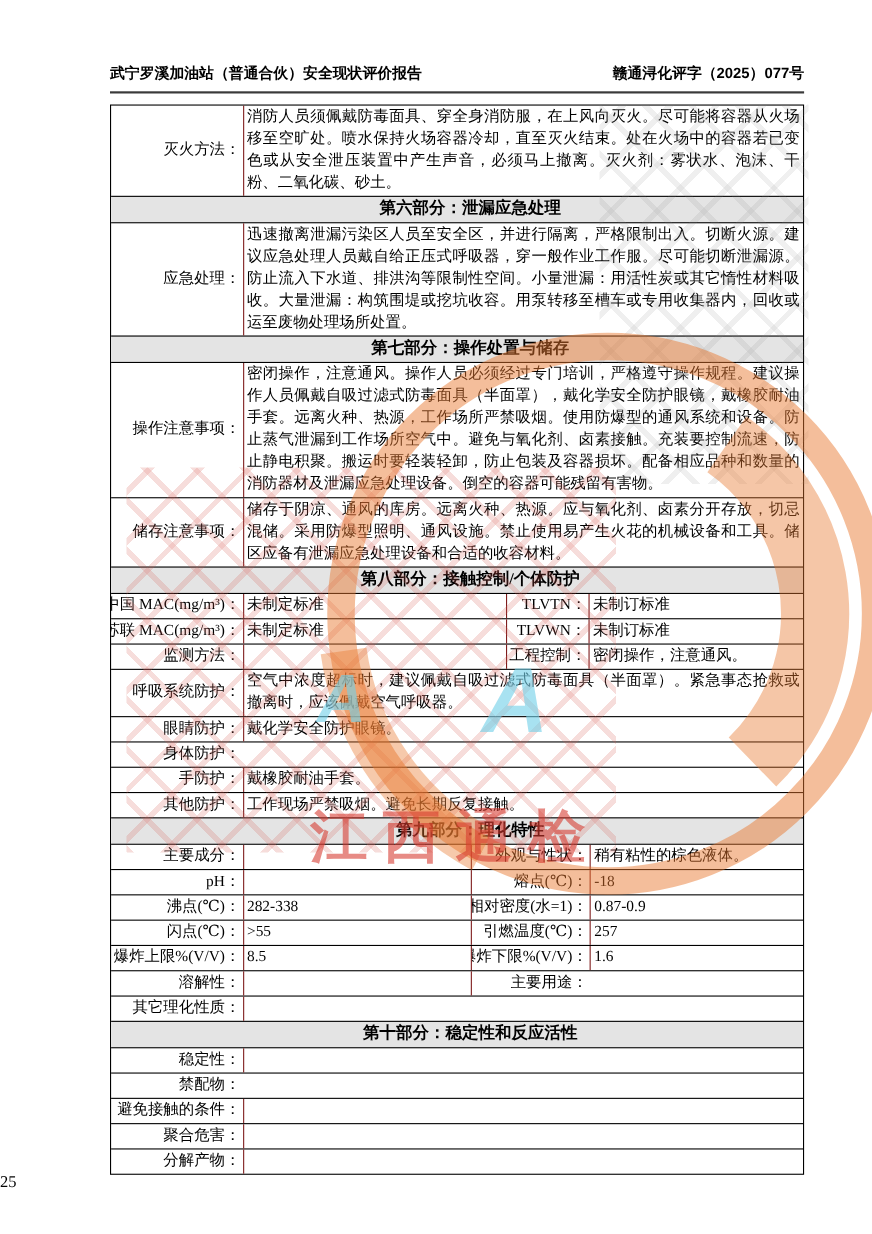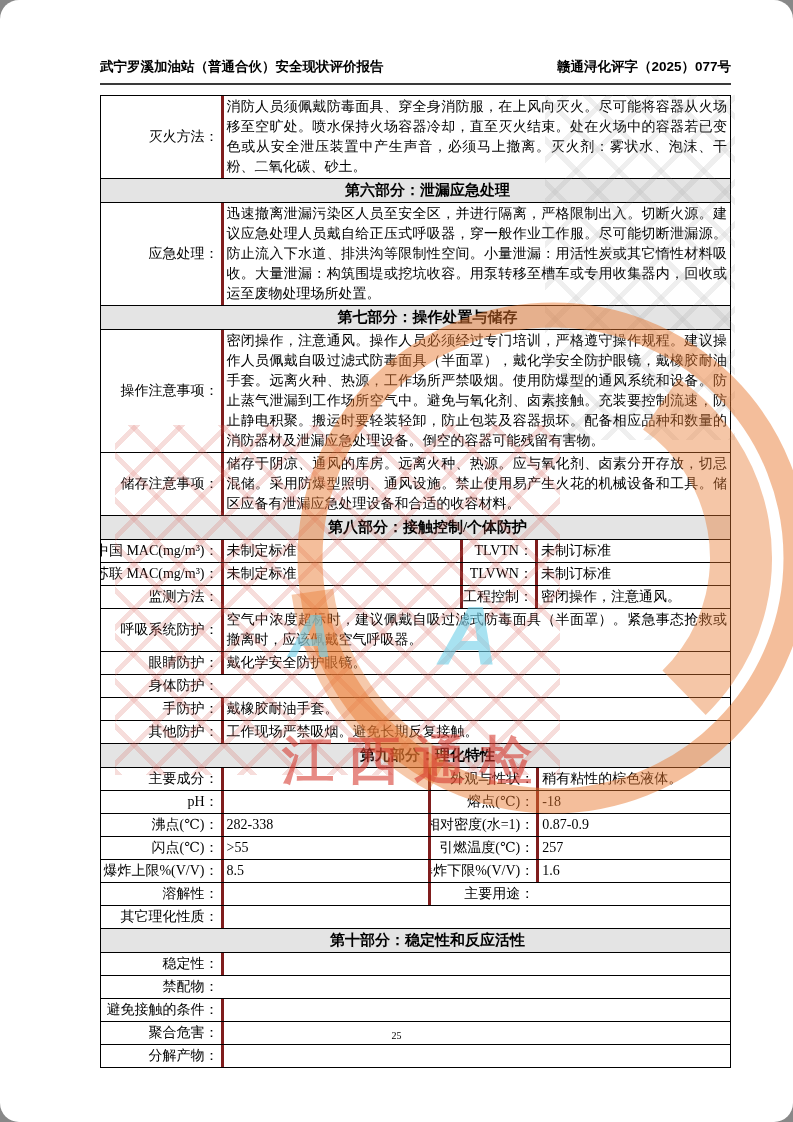--- a/index.html
+++ b/index.html
@@ -4,21 +4,20 @@
 <style>
   html,body{margin:0;padding:0;background:#888;}
   #page{
     position:relative;
     width:793px;height:1122px;
     background:#ffffff;
     margin:0 auto;
     overflow:hidden;
     font-family:"Liberation Serif","DejaVu Serif",serif;
     color:#000;
-    border-radius:19px;
   }
   
   #hdr{
     position:absolute;left:100px;top:58px;width:631px;
     display:flex;justify-content:space-between;align-items:flex-end;
     font-size:13.5px;font-weight:bold;
     border-bottom:2px solid #3a3a3a;
     padding-bottom:7px;
     font-family:"Liberation Sans","DejaVu Sans",sans-serif;
   }
@@ -31,41 +30,41 @@
   }
   .trow{display:flex;align-items:stretch;border-top:1px solid #000;}
   .trow:first-child{border-top:none;}
   .cell{
     box-sizing:border-box;
     padding:1px 3px;
     line-height:20px;
     min-height:20px;
     overflow:hidden;
   }
-  .cell + .cell{border-left:3px solid #7f1d1d;}
+  .cell + .cell{border-left:1px solid #7f1d1d;}
   .lab{
     display:flex;align-items:center;justify-content:flex-end;
     text-align:right;white-space:nowrap;padding-right:2px;
   }
   .val{text-align:justify;}
   .c1{width:19%;}  .cv{width:81%;}
   .c2a{width:38%;} .c3a{width:12%;} .c4a{width:31%;}
   .c2b{width:33%;} .c3b{width:17.2%;} .c4b{width:30.8%;}
   .section{
     background:#e4e4e4;
     justify-content:center;
   }
   .sec-title{
     width:100%;text-align:center;font-weight:bold;font-size:15px;
     line-height:21px;padding:1px 0;margin-left:24px;
   }
   
   #ftr{
-    position:absolute;left:0;top:1030px;width:100%;
-    text-align:center;font-size:10px;
+    position:absolute;left:0;top:1067px;width:100%;
+    text-align:left;font-size:15px;
   }
   
   #wm{position:absolute;left:0;top:0;width:793px;height:1122px;pointer-events:none;z-index:5;}
   #wm svg{position:absolute;left:0;top:0;}
   .wm-lattice-red{
     position:absolute;left:115px;top:425px;width:445px;height:350px;
     background:
       repeating-linear-gradient(45deg, rgba(214,92,84,.38) 0 5px, transparent 5px 32px),
       repeating-linear-gradient(-45deg, rgba(214,92,84,.38) 0 5px, transparent 5px 32px);
     opacity:.55;

